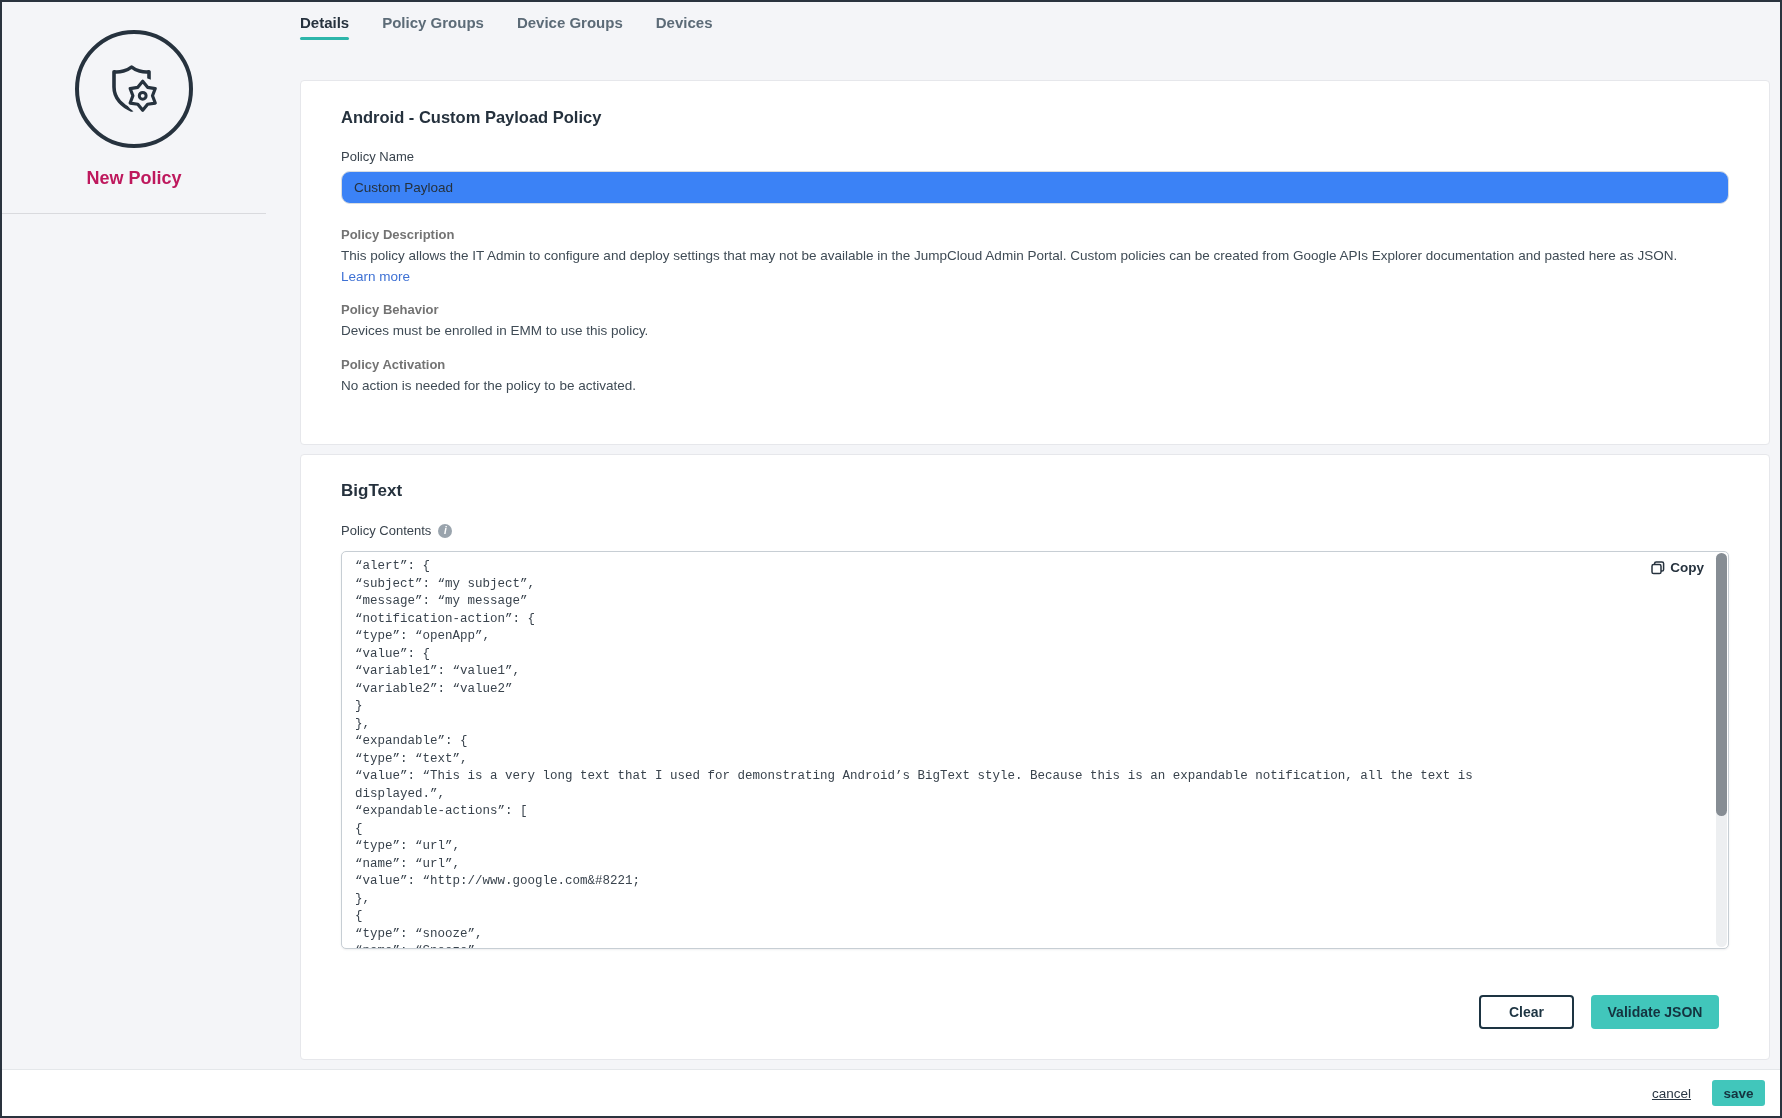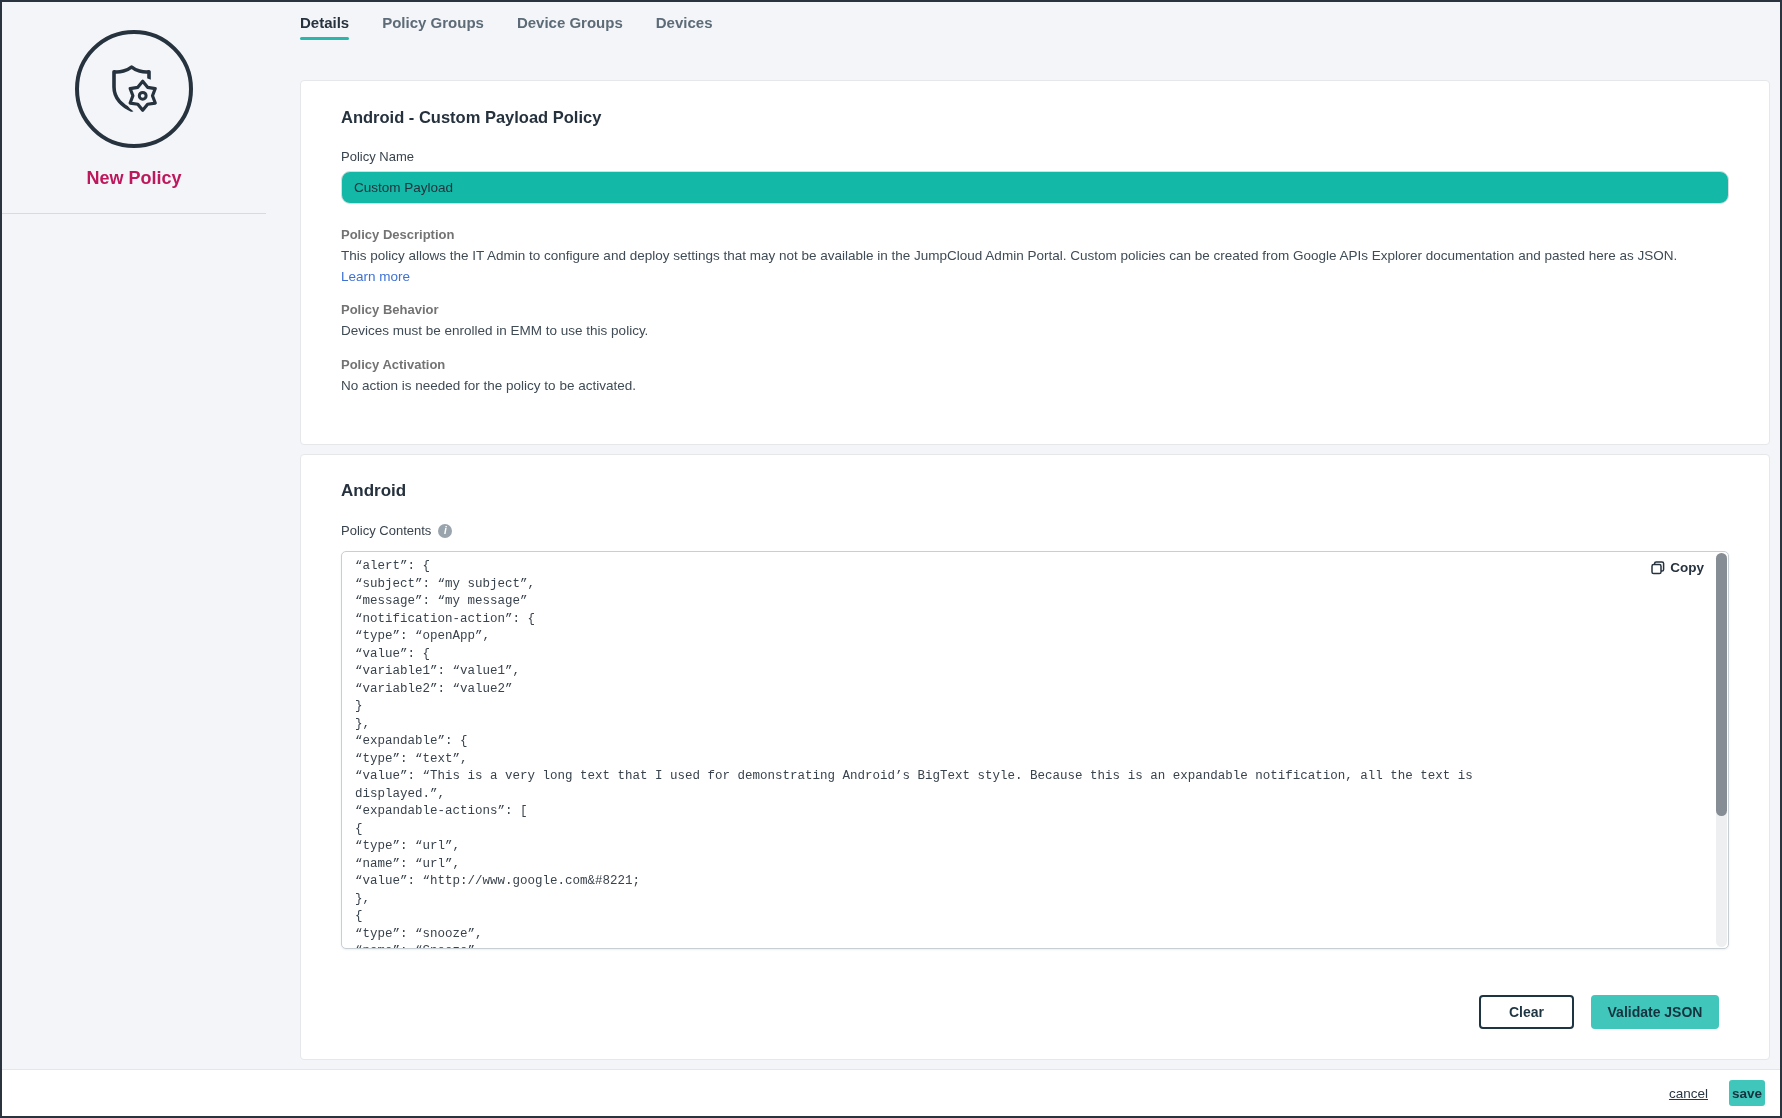--- a/index.html
+++ b/index.html
@@ -41,21 +41,21 @@
   }
   .card.details { margin-top:32px; height:365px; }
   .card.settings { margin-top:9px; height:606px; }
 
   h1.card-heading { font-size:16.5px; font-weight:700; color:#25313d; line-height:20px; }
   h2.card-heading { font-size:17px;  font-weight:700; color:#25313d; line-height:20px; }
 
   .field-label { margin-top:22px; font-size:13px; color:#39434d; line-height:16px; }
   .text-input {
     margin-top:6px; width:100%; height:33px;
-    background:#14b8a6; border:1px solid #d9dde1; border-radius:9px;
+    background:#3b82f6; border:1px solid #d9dde1; border-radius:9px;
     padding:0 12px; font-size:13.5px; color:#25313d;
     font-family:"Liberation Sans", sans-serif;
   }
   .label-bold { font-size:13px; font-weight:700; color:#737373; line-height:18px; }
   .mt22 { margin-top:22px; }
   .mt16 { margin-top:16px; }
   .body-text { margin-top:3px; font-size:13.5px; color:#3f4b55; line-height:18px; }
   .link { display:inline-block; margin-top:4px; font-size:13.5px; color:#3e71d4; text-decoration:none; cursor:pointer; }
 
   .contents-row { margin-top:22px; display:flex; align-items:center; gap:7px; }
@@ -100,21 +100,21 @@
   .btn-validate { width:128px; background:#41c6bb; border:none; color:#14333f; }
 
   
   .footer {
     position:absolute; left:0; right:0; bottom:0; height:47px;
     background:#ffffff; border-top:1px solid #e4e7ea;
     display:flex; align-items:center; justify-content:flex-end; gap:21px; padding-right:15px;
   }
   .cancel-link { font-size:13.5px; color:#2a3744; text-decoration:underline; cursor:pointer; }
   .btn-save {
-    width:36px; height:26px; background:#41c6bb; border:none; border-radius:3px;
+    width:53px; height:26px; background:#41c6bb; border:none; border-radius:3px;
     font-family:"Liberation Sans", sans-serif; font-size:13.5px; font-weight:600;
     color:#14333f; cursor:pointer;
   }
 </style>
 </head>
 <body>
 
 <div class="app">
 
   <aside class="sidebar">
@@ -150,21 +150,21 @@
       <a class="link">Learn more</a>
 
       <div class="label-bold mt16">Policy Behavior</div>
       <div class="body-text">Devices must be enrolled in EMM to use this policy.</div>
 
       <div class="label-bold mt16">Policy Activation</div>
       <div class="body-text">No action is needed for the policy to be activated.</div>
     </section>
 
     <section class="card settings">
-      <h2 class="card-heading">Android</h2>
+      <h2 class="card-heading">BigText</h2>
 
       <div class="contents-row">
         <span class="field-label" style="margin-top:0">Policy Contents</span>
         <span class="info-dot">i</span>
       </div>
 
       <div class="code-wrap">
         <pre>“alert”: {
 “subject”: “my subject”,
 “message”: “my message”

